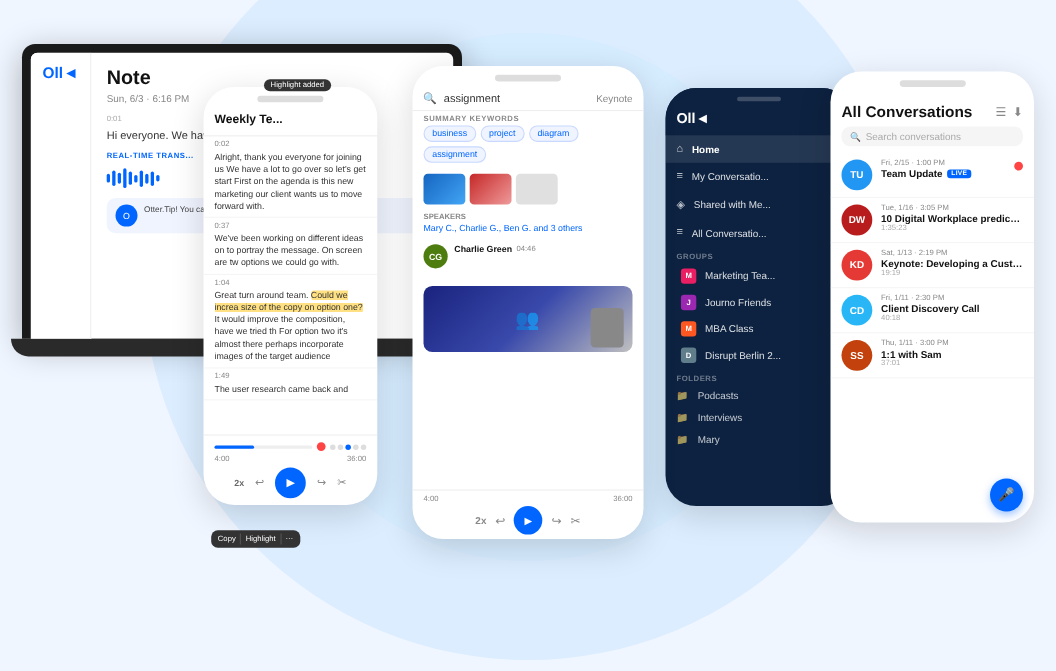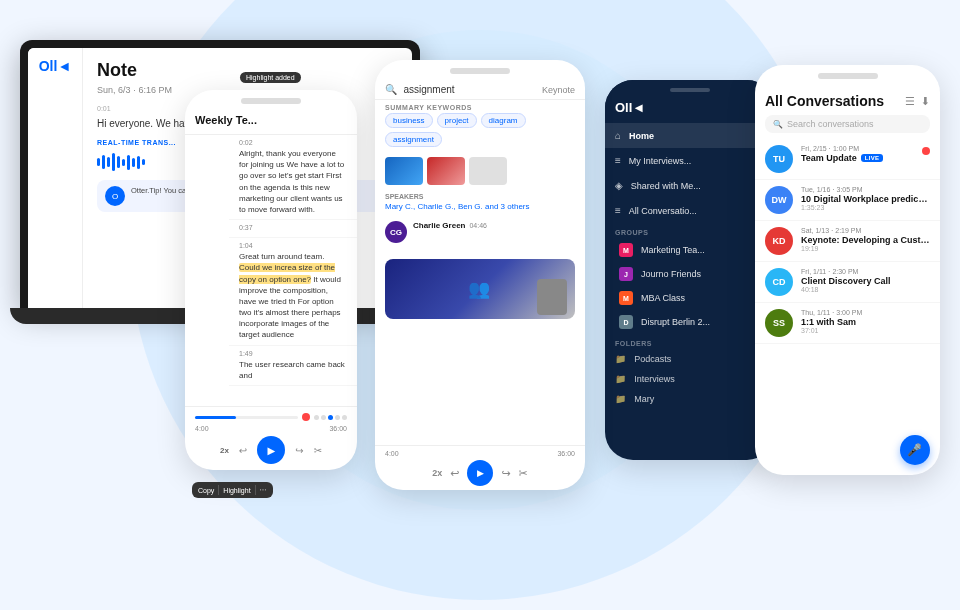--- a/index.html
+++ b/index.html
@@ -164,24 +164,24 @@
     }
     .phone-notch {
       width: 60px;
       height: 6px;
       background: #ddd;
       border-radius: 3px;
       margin: 8px auto 6px;
     }
 
     .phone-left {
-      width: 172px;
+      width: 158px;
       height: 380px;
       left: 185px;
-      top: 90px;
+      top: 79px;
     }
 
     .phone-left-header {
       padding: 4px 10px 6px;
       border-bottom: 1px solid #eee;
     }
     .phone-left-title {
       font-size: 11px;
       font-weight: 700;
       color: #111;
@@ -195,21 +195,20 @@
       padding: 2px 6px;
       border-radius: 10px;
       position: absolute;
       top: 72px;
       left: 240px;
     }
 
     .transcript-item {
       padding: 4px 10px;
       border-bottom: 1px solid #f5f5f5;
-      margin-left: 44px;
     }
     .transcript-time {
       font-size: 7px;
       color: #888;
       margin-bottom: 2px;
     }
     .transcript-text {
       font-size: 8px;
       color: #333;
       line-height: 1.4;
@@ -395,21 +394,21 @@
       border-radius: 50%;
       flex-shrink: 0;
       font-size: 8px;
       display: flex;
       align-items: center;
       justify-content: center;
       color: #fff;
       font-weight: 700;
     }
     .av-blue { background: #2196f3; }
-    .av-green { background: #4c1d95; }
+    .av-green { background: #4d7c0f; }
     .chat-content {}
     .chat-speaker-row {
       display: flex;
       gap: 4px;
       align-items: center;
       margin-bottom: 2px;
     }
     .chat-speaker {
       font-size: 8px;
       font-weight: 700;
@@ -736,20 +735,21 @@
     <div class="phone-left-header">
       <div class="phone-left-title">Weekly Te...</div>
     </div>
 
     <div class="transcript-item">
       <div class="transcript-time">0:02</div>
       <div class="transcript-text">Alright, thank you everyone for joining us We have a lot to go over so let's get start First on the agenda is this new marketing our client wants us to move forward with.</div>
     </div>
     <div class="transcript-item">
       <div class="transcript-time">0:37</div>
+      <div class="transcript-text">We've been working on different ideas on to portray the message. On screen are tw options we could go with.</div>
     </div>
     <div class="transcript-item">
       <div class="transcript-time">1:04</div>
       <div class="transcript-text">
         Great turn around team. <span class="highlight-text">Could we increa size of the copy on option one?</span> It would improve the composition, have we tried th For option two it's almost there perhaps incorporate images of the target audience
       </div>
     </div>
     <div class="transcript-item">
       <div class="transcript-time">1:49</div>
       <div class="transcript-text">The user research came back and</div>
@@ -863,21 +863,21 @@
         <span style="color:rgba(255,255,255,0.6);font-size:11px;">☰</span>
       </div>
     </div>
 
     <div class="nav-item nav-item-active">
       <span class="nav-icon">⌂</span>
       <span class="nav-label nav-label-active">Home</span>
     </div>
     <div class="nav-item">
       <span class="nav-icon">≡</span>
-      <span class="nav-label">My Interviews...</span>
+      <span class="nav-label">My Conversatio...</span>
     </div>
     <div class="nav-item">
       <span class="nav-icon">◈</span>
       <span class="nav-label">Shared with Me...</span>
     </div>
     <div class="nav-item">
       <span class="nav-icon">≡</span>
       <span class="nav-label">All Conversatio...</span>
     </div>
 
@@ -939,21 +939,21 @@
           <div class="conv-date">Fri, 2/15 · 1:00 PM</div>
           <div style="display:flex;align-items:center;gap:4px;">
             <div class="conv-name">Team Update</div>
             <div class="live-badge">LIVE</div>
           </div>
         </div>
         <div class="red-dot"></div>
       </div>
 
       <div class="conv-item">
-        <div class="conv-avatar" style="background:#3b82f6;">DW</div>
+        <div class="conv-avatar" style="background:#b91c1c;">DW</div>
         <div class="conv-content">
           <div class="conv-date">Tue, 1/16 · 3:05 PM</div>
           <div class="conv-name">10 Digital Workplace predictions for...</div>
           <div class="conv-duration">1:35:23</div>
         </div>
       </div>
 
       <div class="conv-item">
         <div class="conv-avatar" style="background:#e53935;">KD</div>
         <div class="conv-content">
@@ -966,21 +966,21 @@
       <div class="conv-item">
         <div class="conv-avatar" style="background:#29b6f6;">CD</div>
         <div class="conv-content">
           <div class="conv-date">Fri, 1/11 · 2:30 PM</div>
           <div class="conv-name">Client Discovery Call</div>
           <div class="conv-duration">40:18</div>
         </div>
       </div>
 
       <div class="conv-item">
-        <div class="conv-avatar" style="background:#4d7c0f;">SS</div>
+        <div class="conv-avatar" style="background:#c2410c;">SS</div>
         <div class="conv-content">
           <div class="conv-date">Thu, 1/11 · 3:00 PM</div>
           <div class="conv-name">1:1 with Sam</div>
           <div class="conv-duration">37:01</div>
         </div>
       </div>
     </div>
 
     <div class="mic-fab">🎤</div>
   </div>

